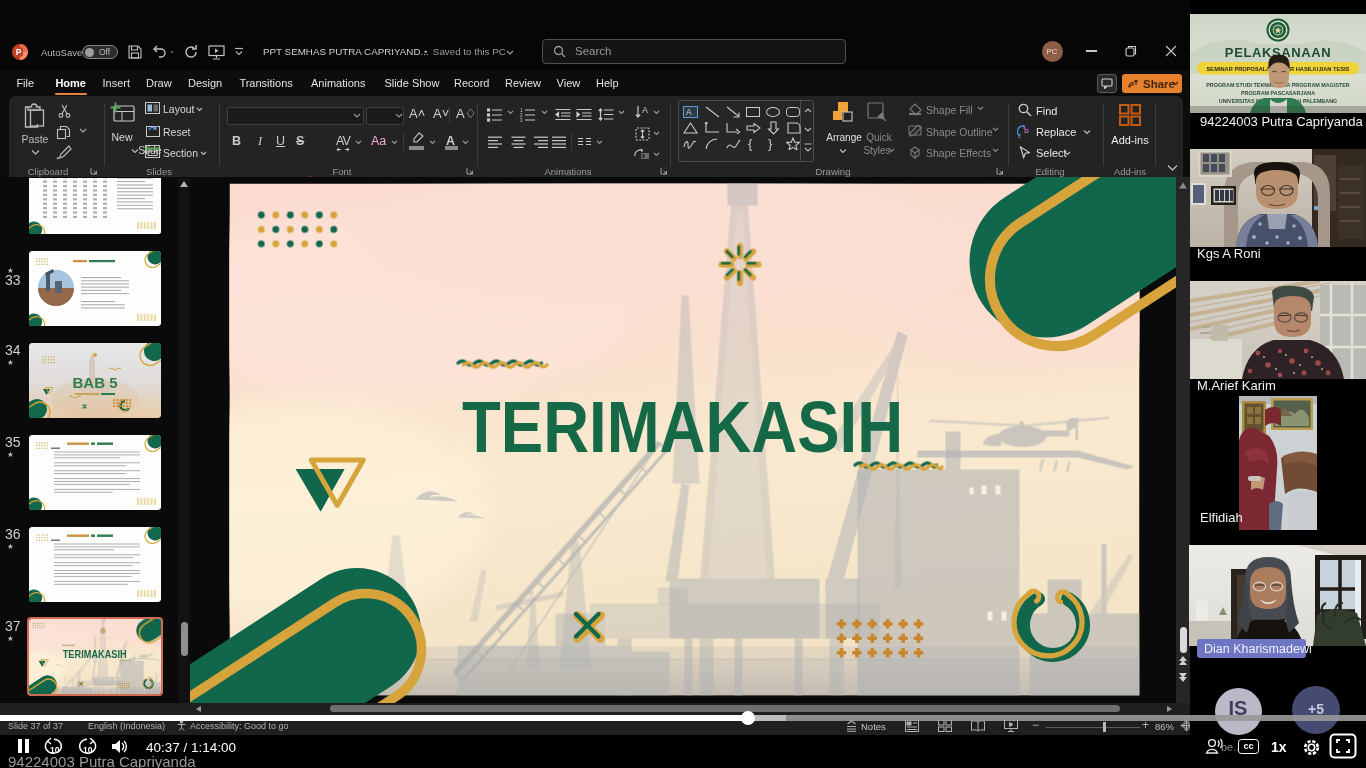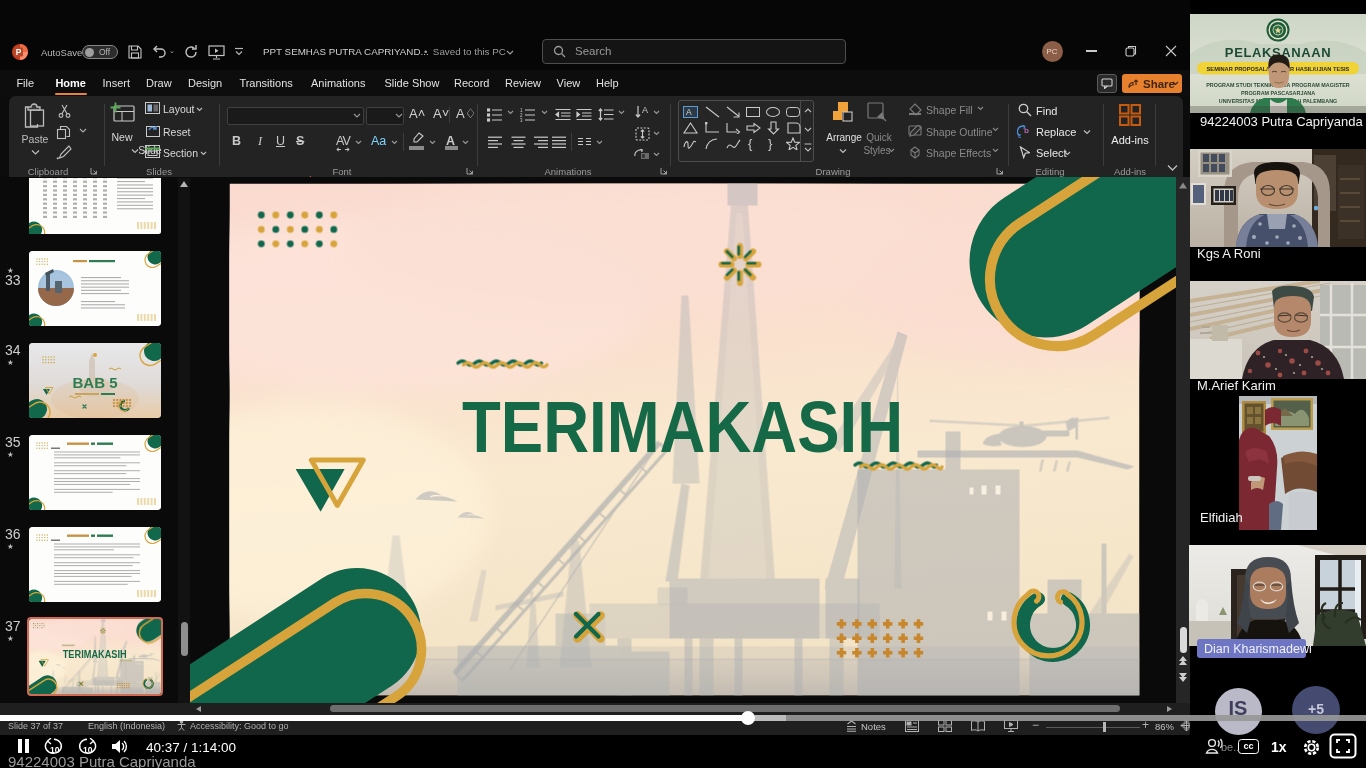--- a/index.html
+++ b/index.html
@@ -192,21 +192,21 @@
 <div class="abs" style="left:409px;top:106px;font-size:13px;color:#d0d0d0;">A˄</div>
 <div class="abs" style="left:433px;top:106px;font-size:13px;color:#d0d0d0;">A˅</div>
 <div class="abs" style="left:449px;top:107px;width:1px;height:16px;background:#3d3d3d;"></div>
 <div class="abs" style="left:456px;top:106px;font-size:13px;color:#d0d0d0;">A♢</div>
 <div class="abs" style="left:232px;top:134px;font-size:12.5px;color:#c9c9c9;font-weight:bold;">B</div>
 <div class="abs" style="left:258px;top:134px;font-size:12.5px;color:#c9c9c9;font-style:italic;font-family:'Liberation Serif',serif;">I</div>
 <div class="abs" style="left:276px;top:134px;font-size:12.5px;color:#c9c9c9;text-decoration:underline;">U</div>
 <div class="abs" style="left:296px;top:134px;font-size:12.5px;color:#c9c9c9;font-weight:bold;text-decoration:line-through;">S</div>
 <div class="abs" style="left:302px;top:134px;font-size:12.5px;color:#ef4444;text-decoration:line-through;margin-top:40px;">ab</div>
 <div class="abs" style="left:336px;top:134px;font-size:12.5px;color:#c9c9c9;letter-spacing:-1px;">AV</div>
-<div class="abs" style="left:371px;top:134px;font-size:12.5px;color:#7dd3fc;;">Aa</div>
+<div class="abs" style="left:371px;top:134px;font-size:12.5px;color:#f9a8d4;;">Aa</div>
 <div class="abs" style="left:446px;top:134px;font-size:12.5px;color:#c9c9c9;font-weight:bold;">A</div>
 <svg class="abs" style="left:336px;top:147px" width="14" height="5" viewBox="0 0 14 5" fill="none" stroke="#c9c9c9" stroke-width="1">
     <path d="M1 2.5h4M0.8 2.5l2-1.6M0.8 2.5l2 1.6M13 2.5h-4M13.2 2.5l-2-1.6M13.2 2.5l-2 1.6"></path>
   </svg>
 <svg class="abs" style="left:355px;top:140px" width="7" height="6" viewBox="0 0 7 6" fill="none" stroke="#999" stroke-width="1.1">
     <path d="M1 1l2.5 2.5L6 1"></path>
   </svg>
 <svg class="abs" style="left:391px;top:140px" width="7" height="6" viewBox="0 0 7 6" fill="none" stroke="#999" stroke-width="1.1">
     <path d="M1 1l2.5 2.5L6 1"></path>
   </svg>

